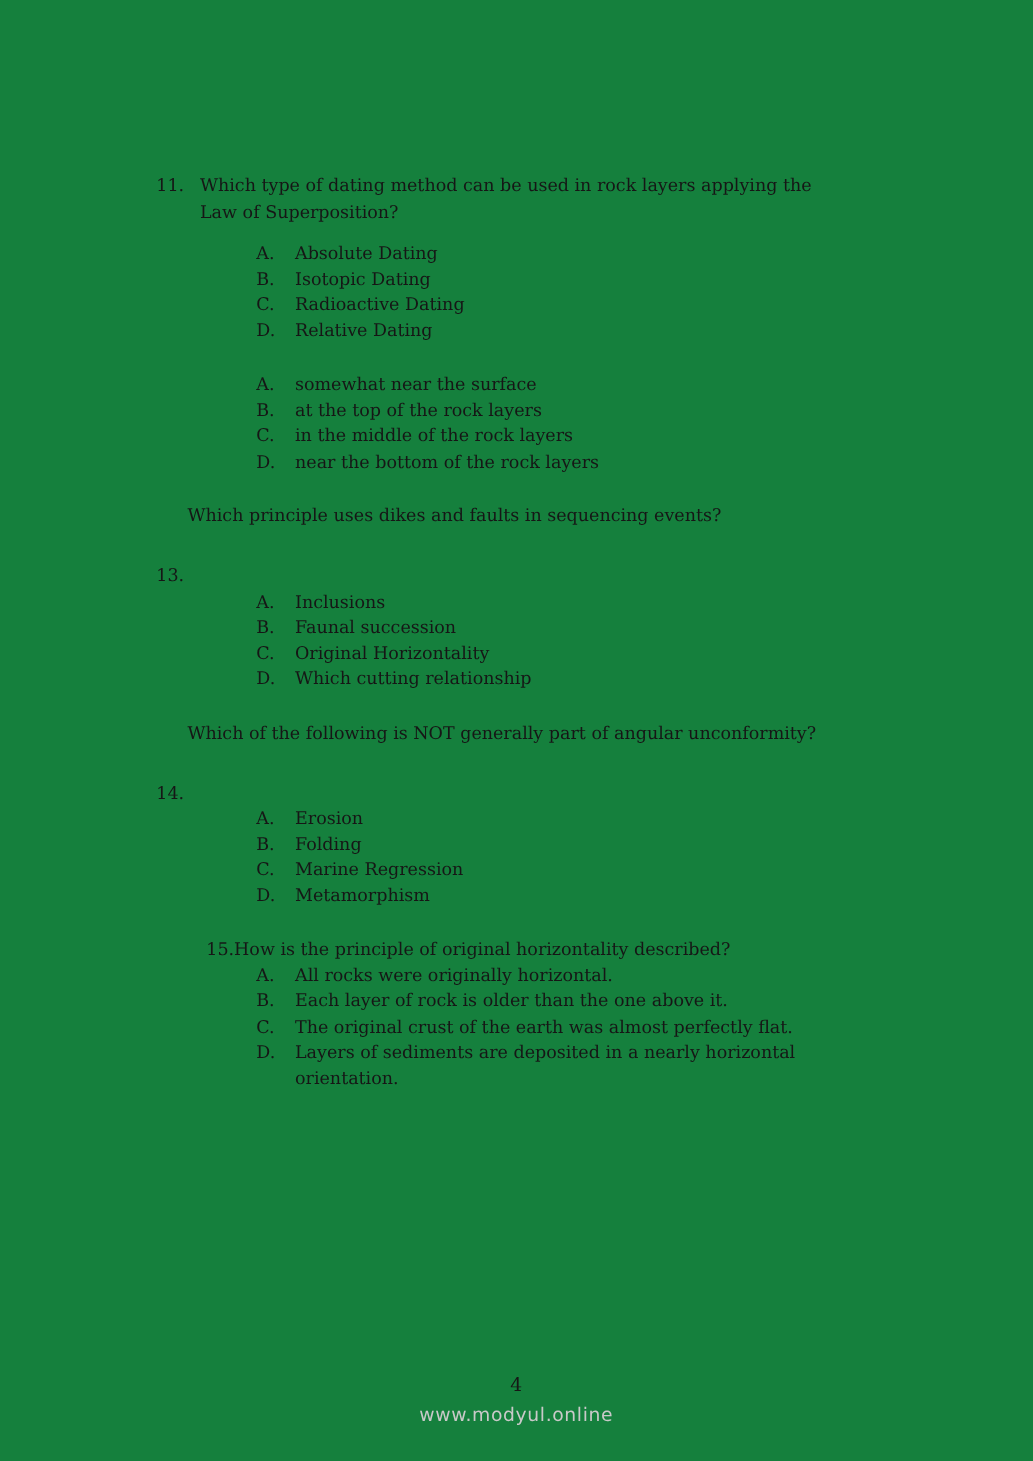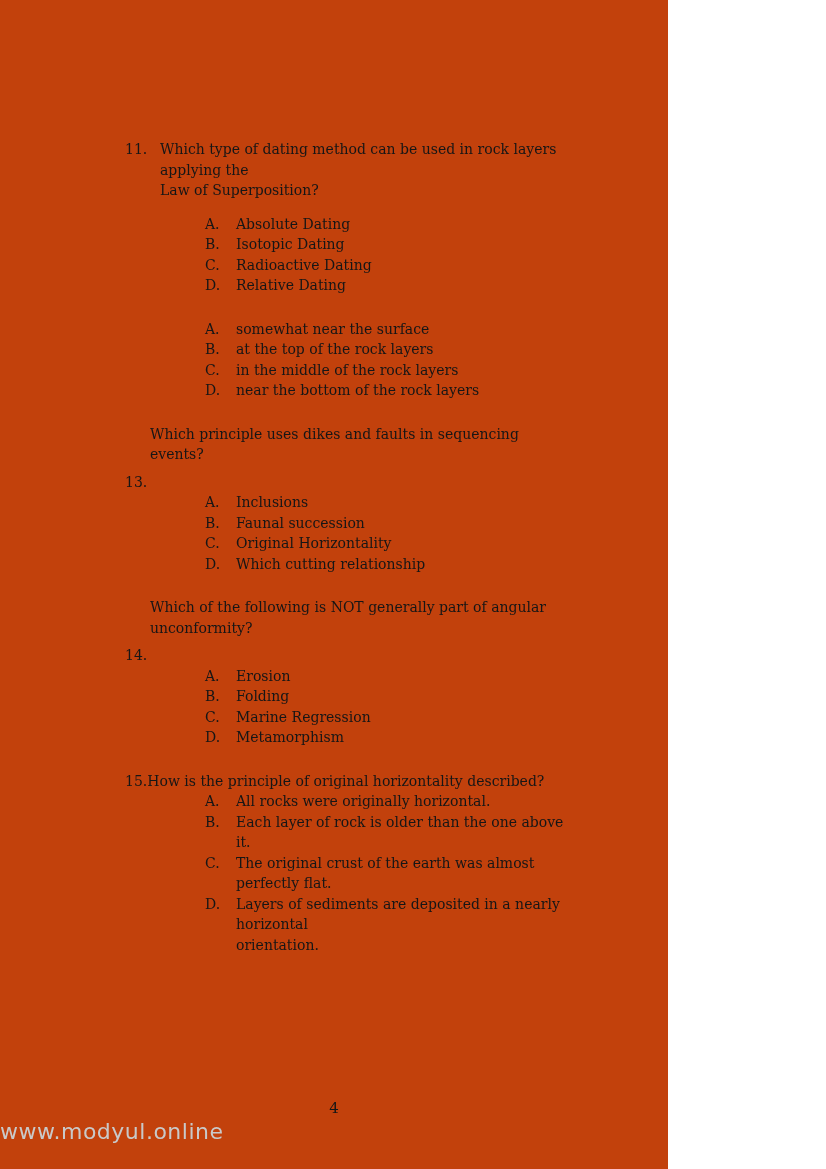--- a/index.html
+++ b/index.html
@@ -1,41 +1,41 @@
 <!DOCTYPE html>
 <html><head>
 <meta charset="utf-8">
 <style>
   * { margin: 0; padding: 0; box-sizing: border-box; }
   html, body { background: #ffffff; }
   .page {
     position: relative;
-    width: 668px;
+    width: 826px;
     height: 1169px;
-    background: #c2410c;
+    background: #15803d;
     overflow: hidden;
     font-family: "DejaVu Serif", "Liberation Serif", serif;
     font-size: 14px;
     line-height: 20.5px;
     color: #161616;
   }
   .content {
     padding: 139px 100px 0 125px;
   }
   .question {
     margin-bottom: 23px;
   }
   .q-head {
     display: flex;
     align-items: flex-start;
   }
   .q-num { flex: 0 0 auto; }
   .q-num.num-wide { width: 35px; }
   .q-num.num-mid  { width: 25px; margin-top: 48px; }
-  .q-num.num-tight { width: auto; }
+  .q-num.num-tight { width: auto; margin-left: 40px; }
   .q-text {
     flex: 1 1 auto;
     white-space: pre-line;
   }
   .options {
     margin-left: 80px;
   }
   .options.gap-before { margin-top: 13px; }
   .option {
     display: flex;
@@ -56,22 +56,23 @@
     width: 100%;
     text-align: center;
     font-size: 15px;
     color: #161616;
   }
   .watermark {
     position: absolute;
     top: 1122px;
     left: 0;
     width: 100%;
+    text-align: center;
     font-family: "DejaVu Sans", "Liberation Sans", sans-serif;
-    font-size: 22px;
+    font-size: 15px;
     letter-spacing: 0.5px;
     color: #c9c9c9;
   }
 </style>
 </head>
 <body>
 
 <div class="page">
   <div class="content">
 

